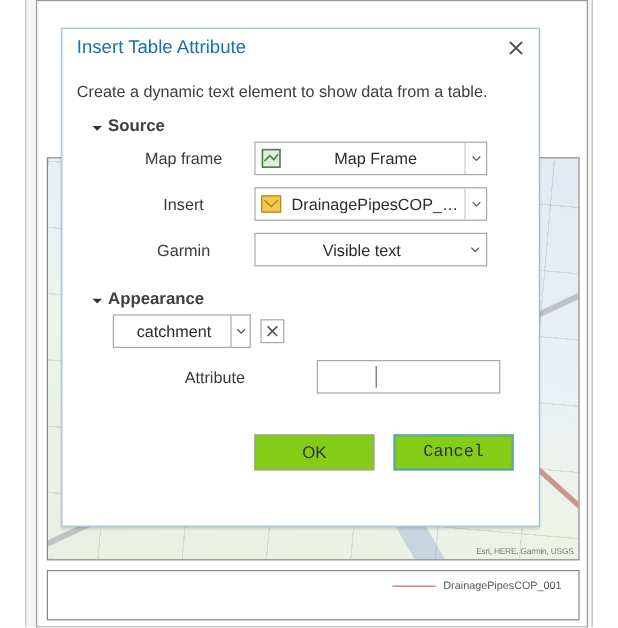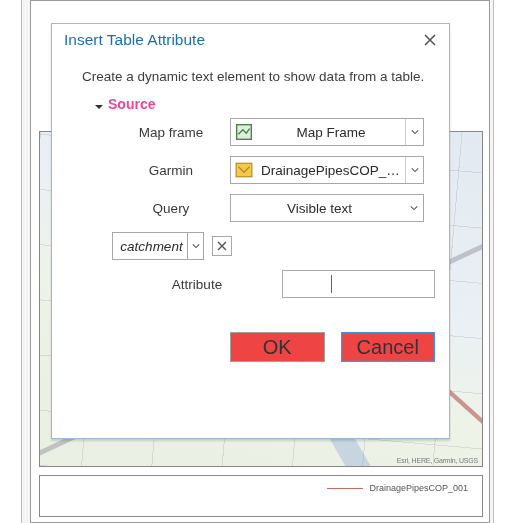--- a/index.html
+++ b/index.html
@@ -47,52 +47,52 @@
   .dialog {
     position: absolute; left: 51px; top: 23px; width: 399px; height: 416px;
     background: #fff; border: 1px solid #9eb9d8; box-shadow: 0 2px 2px rgba(0,0,0,0.15);
   }
   .dlg-title {
     display: flex; align-items: center; justify-content: space-between;
     padding: 7px 10px 6px 12px; color: #1a6fb0; font-size: 15.5px; gap: 24px;
   }
   .close-x { width: 18px; height: 18px; display: flex; align-items: center; justify-content: center; cursor: pointer; color: #555; }
   .close-x svg { width: 12px; height: 12px; }
-  .dlg-body { padding: 8px 14px 14px 30px; }
+  .dlg-body { padding: 8px 14px 14px 12px; }
   .dlg-desc { color: #3d3d3d; font-size: 13.5px; margin: 6px 0 12px 0; }
 
-  .section-hdr { display: flex; align-items: center; gap: 4px; font-weight: 600; color: #ec4899; margin: 4px 0 6px 12px; font-size: 14px; cursor: pointer; }
+  .section-hdr { display: flex; align-items: center; gap: 4px; font-weight: 600; color: #404040; margin: 4px 0 6px 12px; font-size: 14px; cursor: pointer; }
   .section-hdr .caret { width: 10px; height: 10px; }
   .section-hdr .caret svg { width: 10px; height: 10px; }
 
   .form-row { display: flex; align-items: center; margin: 5px 0 10px 30px; text-align: center; }
   .form-row .lbl { width: 118px; color: #3a3a3a; font-size: 13.5px; }
   .combo, .textbox {
     height: 28px; border: 1px solid #a8a8a8; background: #fff; display: flex; align-items: center;
   }
   .combo { width: 194px; }
   .combo .cb-icon { width: 18px; height: 18px; margin: 0 4px 0 4px; display:flex; align-items:center; justify-content:center; }
   .combo .cb-text { flex: 1; padding: 0 4px; font-size: 13.5px; color: #2b2b2b; white-space: nowrap; overflow: hidden; text-overflow: ellipsis; }
   .combo .cb-arrow, .small-arrow {
     width: 18px; height: 100%; border-left: 1px solid #ccc; display: flex; align-items: center; justify-content: center;
   }
   .combo .cb-arrow svg, .small-arrow svg { width: 8px; height: 8px; }
   .combo.no-icon .cb-text { padding-left: 7px; }
   .combo.no-sep .cb-arrow { border-left: none; }
 
-  .field-combo { width: 76px; font-style: italic; }
+  .field-combo { width: 99px; }
   .small-arrow { width: 16px; border: 1px solid #a8a8a8; border-left: none; height: 28px; }
   .delete-exp { width: 20px; height: 20px; border: 1px solid #a8a8a8; margin-left: 8px; display:flex; align-items:center; justify-content:center; cursor:pointer; }
   .delete-exp svg { width: 12px; height: 12px; }
   .textbox { width: 153px; padding: 0 6px; font-size: 13px; color: #555; }
   .textbox .cursor { width: 1px; height: 18px; background: #666; margin-left: 42px; }
 
   .dlg-buttons { display:flex; gap: 16px; justify-content: flex-start; padding-left: 148px; margin-top: 34px; }
-  .btn { width: 100px; height: 30px; border: 1px solid #9f9f9f; background: #ef4444; display:flex; align-items:center; justify-content:center; font-size: 20px; cursor:pointer; }
-  .btn.focus { border: 1.5px solid #3b99e0; box-shadow: inset 0 0 0 1px rgba(59,153,224,0.35); }
+  .btn { width: 100px; height: 30px; border: 1px solid #9f9f9f; background: #84cc16; display:flex; align-items:center; justify-content:center; font-size: 14px; cursor:pointer; }
+  .btn.focus { border: 1.5px solid #3b99e0; box-shadow: inset 0 0 0 1px rgba(59,153,224,0.35); font-family: Liberation Mono, monospace; }
 
   .ic-map svg rect { fill:#dfeede; stroke:#4a8045; }
   .ic-table svg { }
 </style>
 </head>
 <body>
 
 <div class="app-bg">
   <div class="edge-left"></div>
   <div class="edge-right"></div>
@@ -140,50 +140,56 @@
           <span class="cb-text">Map Frame</span>
           <span class="cb-arrow">
               <svg viewBox="0 0 10 10">
                 <path d="M1 3 L5 7 L9 3" stroke="#555" stroke-width="1.3" fill="none"></path>
               </svg>
             </span>
         </div>
       </div>
 
       <div class="form-row">
-        <span class="lbl">Garmin</span>
+        <span class="lbl">Insert</span>
         <div class="combo">
           <span class="cb-icon ic-table">
               <svg viewBox="0 0 16 16">
                 <rect x="1" y="2" width="14" height="12" fill="#f2c94c" stroke="#b58a1e"></rect>
                 <path d="M3 5 L8 10 L13 5" stroke="#b58a1e" stroke-width="1.2" fill="none"></path>
               </svg>
             </span>
           <span class="cb-text">DrainagePipesCOP_001</span>
           <span class="cb-arrow">
               <svg viewBox="0 0 10 10">
                 <path d="M1 3 L5 7 L9 3" stroke="#555" stroke-width="1.3" fill="none"></path>
               </svg>
             </span>
         </div>
       </div>
 
       <div class="form-row">
-        <span class="lbl">Query</span>
+        <span class="lbl">Garmin</span>
         <div class="combo no-icon no-sep">
 
           <span class="cb-text">Visible text</span>
           <span class="cb-arrow">
               <svg viewBox="0 0 10 10">
                 <path d="M1 3 L5 7 L9 3" stroke="#555" stroke-width="1.3" fill="none"></path>
               </svg>
             </span>
         </div>
       </div>
 
+      <div class="section-hdr" style="margin-top:18px">
+        <span class="caret"><svg viewBox="0 0 10 10">
+              <path d="M1 3 L5 7 L9 3 Z" fill="#333"></path>
+            </svg></span>
+        <span>Appearance</span>
+      </div>
 
       <div class="form-row" style="margin-left:30px">
         <div class="combo no-icon no-sep field-combo">
 
           <span class="cb-text">catchment</span>
         </div>
         <div class="small-arrow">
           <svg viewBox="0 0 10 10">
               <path d="M1 3 L5 7 L9 3" stroke="#555" stroke-width="1.3" fill="none"></path>
             </svg>

